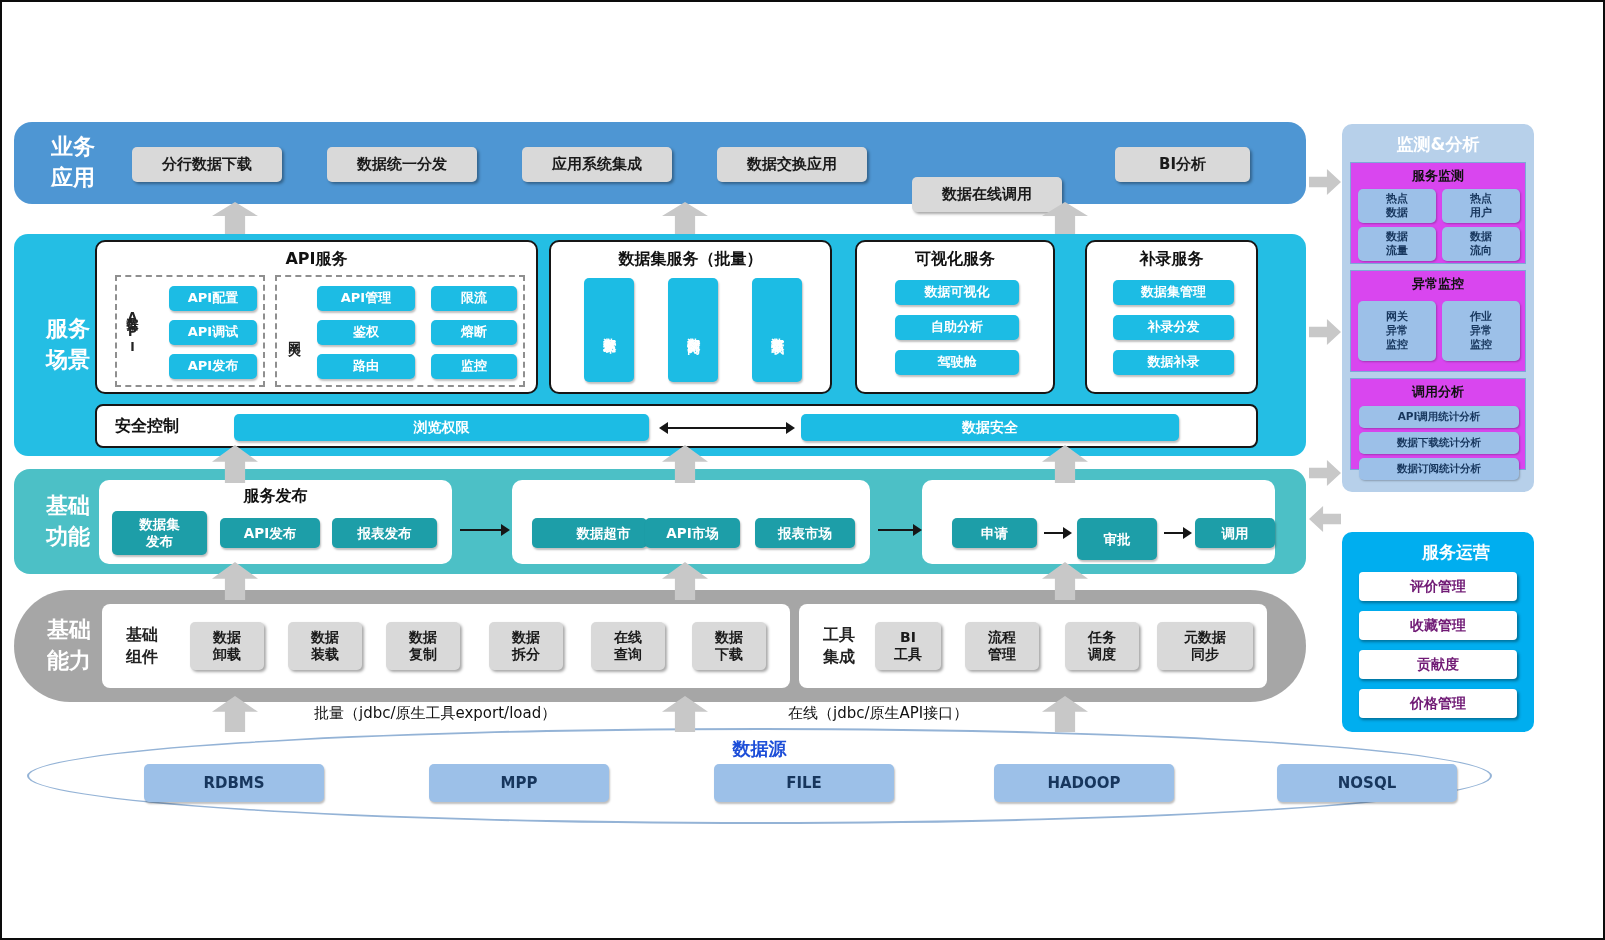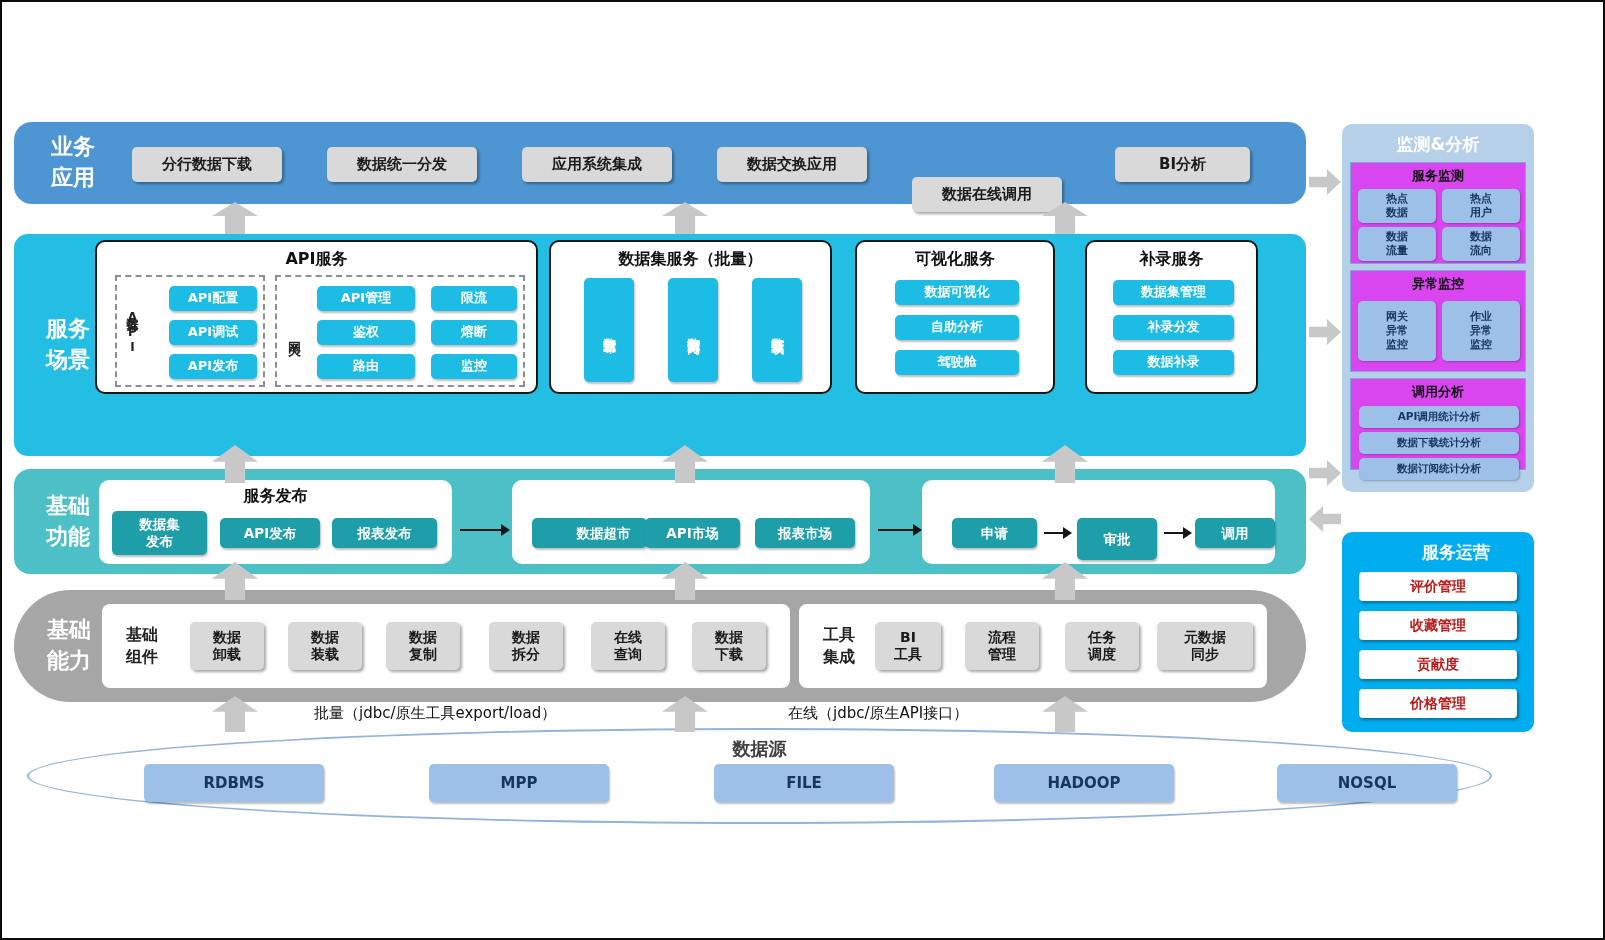--- a/index.html
+++ b/index.html
@@ -12,21 +12,21 @@
   .wbox { position:absolute; background:#fff; border-radius:10px; }
   .bordered { border:2px solid #161616; }
   .box-title { position:absolute; left:0; right:0; text-align:center; font-weight:bold; font-size:16px; color:#111; }
   .btn { position:absolute; display:flex; align-items:center; justify-content:center; text-align:center;
     border-radius:5px; line-height:1.25; white-space:pre-line; font-weight:bold; }
   .btn-gray  { background:#D9D9D9; color:#1a1a1a; font-size:15px; box-shadow:2px 2px 3px rgba(0,0,0,.35); }
   .btn-cyan  { background:#1CBCE4; color:#fff; font-size:13px; box-shadow:1px 2px 2px rgba(0,0,0,.25); }
   .btn-teal  { background:#1D9EA8; color:#fff; font-size:13.5px; box-shadow:1px 2px 2px rgba(0,0,0,.25); }
   .btn-blue  { background:#9CC0E8; color:#17365D; font-size:15px; box-shadow:1px 2px 2px rgba(0,0,0,.25); }
   .btn-blue-sm { background:#9CC0E8; color:#17365D; font-size:11px; box-shadow:1px 1px 2px rgba(0,0,0,.25); }
-  .btn-white { background:#fff; color:#b91c1c; font-size:14px; border-radius:4px; box-shadow:1.5px 2px 3px rgba(0,0,0,.35); }
+  .btn-white { background:#fff; color:#701a75; font-size:14px; border-radius:4px; box-shadow:1.5px 2px 3px rgba(0,0,0,.35); }
   .dashed { position:absolute; border:2px dashed #8f8f8f; }
   .vtext { writing-mode:vertical-rl; text-orientation:upright; letter-spacing:1px; }
   .vlabel { position:absolute; display:flex; align-items:center; justify-content:center; color:#222; font-weight:bold;
     white-space:pre-line; text-align:center; line-height:1.4; }
   .uparrow { position:absolute; background:#C8C8C8; z-index:6;
     clip-path:polygon(50% 0,100% 44%,72% 44%,72% 100%,28% 100%,28% 44%,0 44%); }
   .rarrow { position:absolute; background:#C8C8C8; z-index:6;
     clip-path:polygon(0 30%,56% 30%,56% 0,100% 50%,56% 100%,56% 70%,0 70%); }
   .larrow { position:absolute; background:#C8C8C8; z-index:6;
     clip-path:polygon(100% 30%,44% 30%,44% 0,0 50%,44% 100%,44% 70%,100% 70%); }
@@ -93,20 +93,26 @@
       <div class="btn btn-cyan" style="left:38px;top:108px;width:124px;height:25px;">驾驶舱</div>
     </div>
 
     <div class="wbox bordered" style="left:1071px;top:6px;width:173px;height:154px;">
       <div class="box-title" style="top:7px;">补录服务</div>
       <div class="btn btn-cyan" style="left:26px;top:38px;width:121px;height:25px;">数据集管理</div>
       <div class="btn btn-cyan" style="left:26px;top:73px;width:121px;height:25px;">补录分发</div>
       <div class="btn btn-cyan" style="left:26px;top:108px;width:121px;height:25px;">数据补录</div>
     </div>
 
+    <div class="wbox bordered" style="left:81px;top:170px;width:1163px;height:44px;border-radius:8px;">
+      <div style="position:absolute;left:18px;top:0;height:100%;display:flex;align-items:center;font-weight:bold;font-size:16px;color:#111;">安全控制</div>
+      <div class="btn btn-cyan" style="left:137px;top:8px;width:415px;height:27px;font-size:14px;">浏览权限</div>
+      <div class="harrow dbl" style="left:570px;top:21px;width:120px;"></div>
+      <div class="btn btn-cyan" style="left:704px;top:8px;width:378px;height:27px;font-size:14px;">数据安全</div>
+    </div>
   </div>
 
   <div class="band" style="left:12px;top:467px;width:1292px;height:105px;background:#4CC0C6;border-radius:16px;">
     <div class="band-label" style="left:10px;top:0;width:88px;height:105px;">基础
 功能</div>
 
     <div class="wbox" style="left:85px;top:11px;width:353px;height:84px;">
       <div class="box-title" style="top:6px;">服务发布</div>
       <div class="btn btn-teal" style="left:13px;top:31px;width:95px;height:44px;">数据集
 发布</div>
@@ -165,21 +171,21 @@
 调度</div>
       <div class="btn btn-gray" style="left:358px;top:18px;width:96px;height:48px;font-size:14px;">元数据
 同步</div>
     </div>
   </div>
 
   <div class="chan" style="left:312px;top:702px;">批量（jdbc/原生工具export/load）</div>
   <div class="chan" style="left:786px;top:702px;">在线（jdbc/原生API接口）</div>
 
   <div style="position:absolute;left:25px;top:726px;width:1465px;height:96px;background:#fff;border:2px solid #94B3D6;border-radius:50%;">
-    <div style="position:absolute;left:0;right:0;top:7px;text-align:center;font-weight:bold;font-size:18px;color:#404040;">数据源</div>
+    <div style="position:absolute;left:0;right:0;top:7px;text-align:center;font-weight:bold;font-size:18px;color:#1d4ed8;">数据源</div>
     <div class="btn btn-blue" style="left:115px;top:34px;width:180px;height:38px;">RDBMS</div>
     <div class="btn btn-blue" style="left:400px;top:34px;width:180px;height:38px;">MPP</div>
     <div class="btn btn-blue" style="left:965px;top:34px;width:180px;height:38px;">HADOOP</div>
     <div class="btn btn-blue" style="left:685px;top:34px;width:180px;height:38px;">FILE</div>
     <div class="btn btn-blue" style="left:1248px;top:34px;width:180px;height:38px;">NOSQL</div>
   </div>
 
   <div style="position:absolute;left:1340px;top:122px;width:192px;height:368px;background:#B7D0EA;border-radius:10px;">
     <div class="panel-title" style="top:9px;">监测&amp;分析</div>
 

